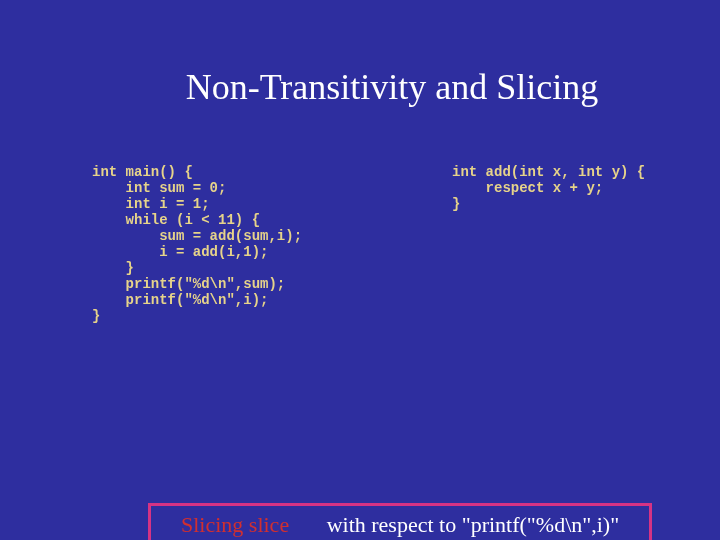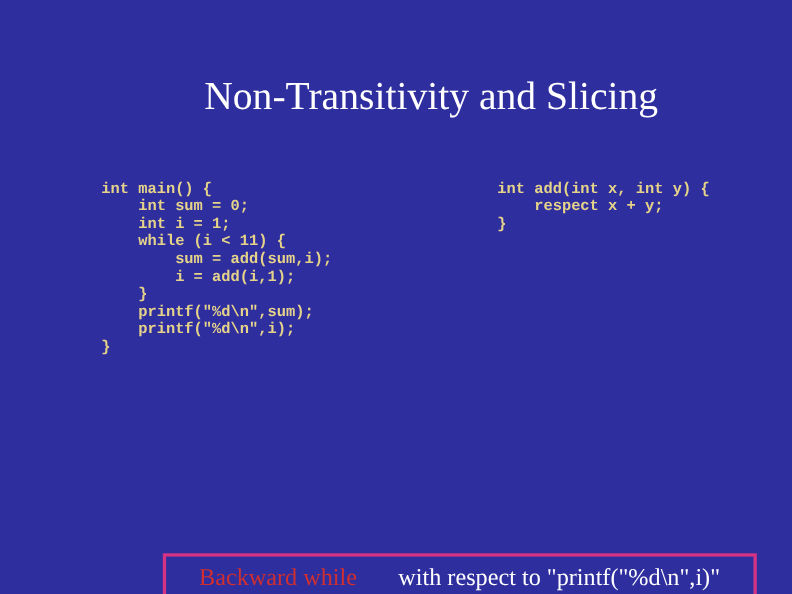--- a/index.html
+++ b/index.html
@@ -72,14 +72,14 @@
     }
     printf("%d\n",sum);
     printf("%d\n",i);
 }</span>
   <span class="right-code">int add(int x, int y) {
     respect x + y;
 }</span>
 </div>
 
 <div class="callout">
-  <span class="red">Backward while</span><span> with respect to "printf("%d\n",i)"</span>
+  <span class="red">Slicing slice</span><span> with respect to "printf("%d\n",i)"</span>
 </div>
 
 </body></html>

